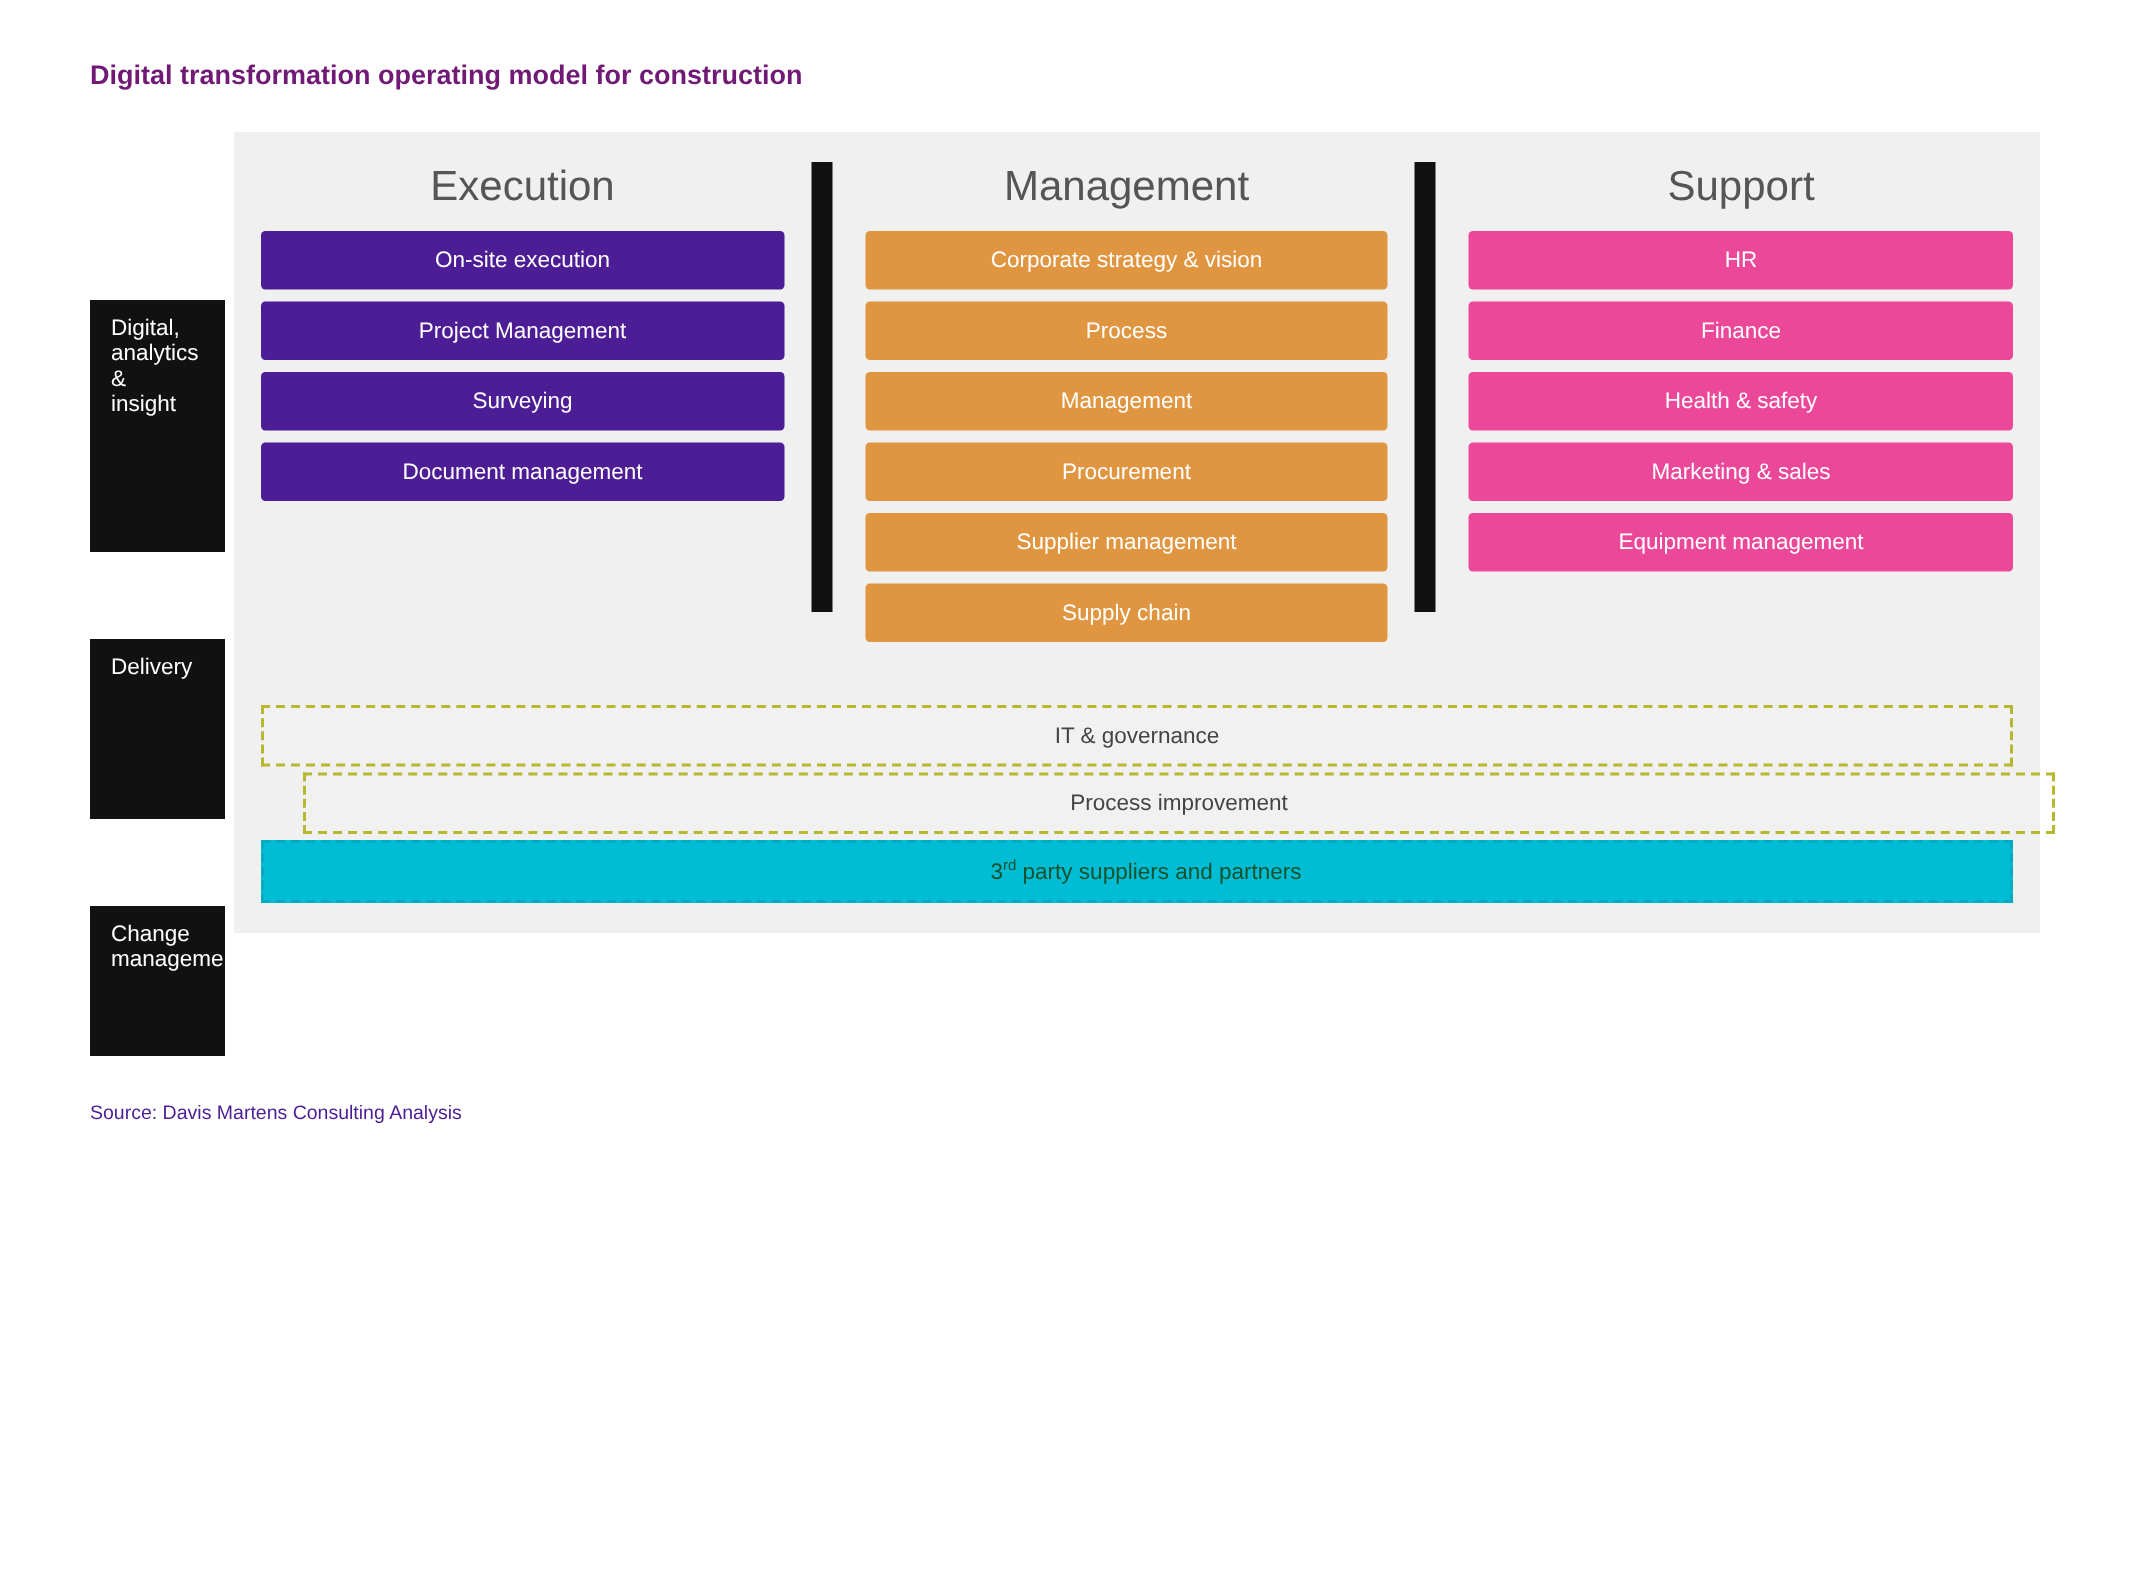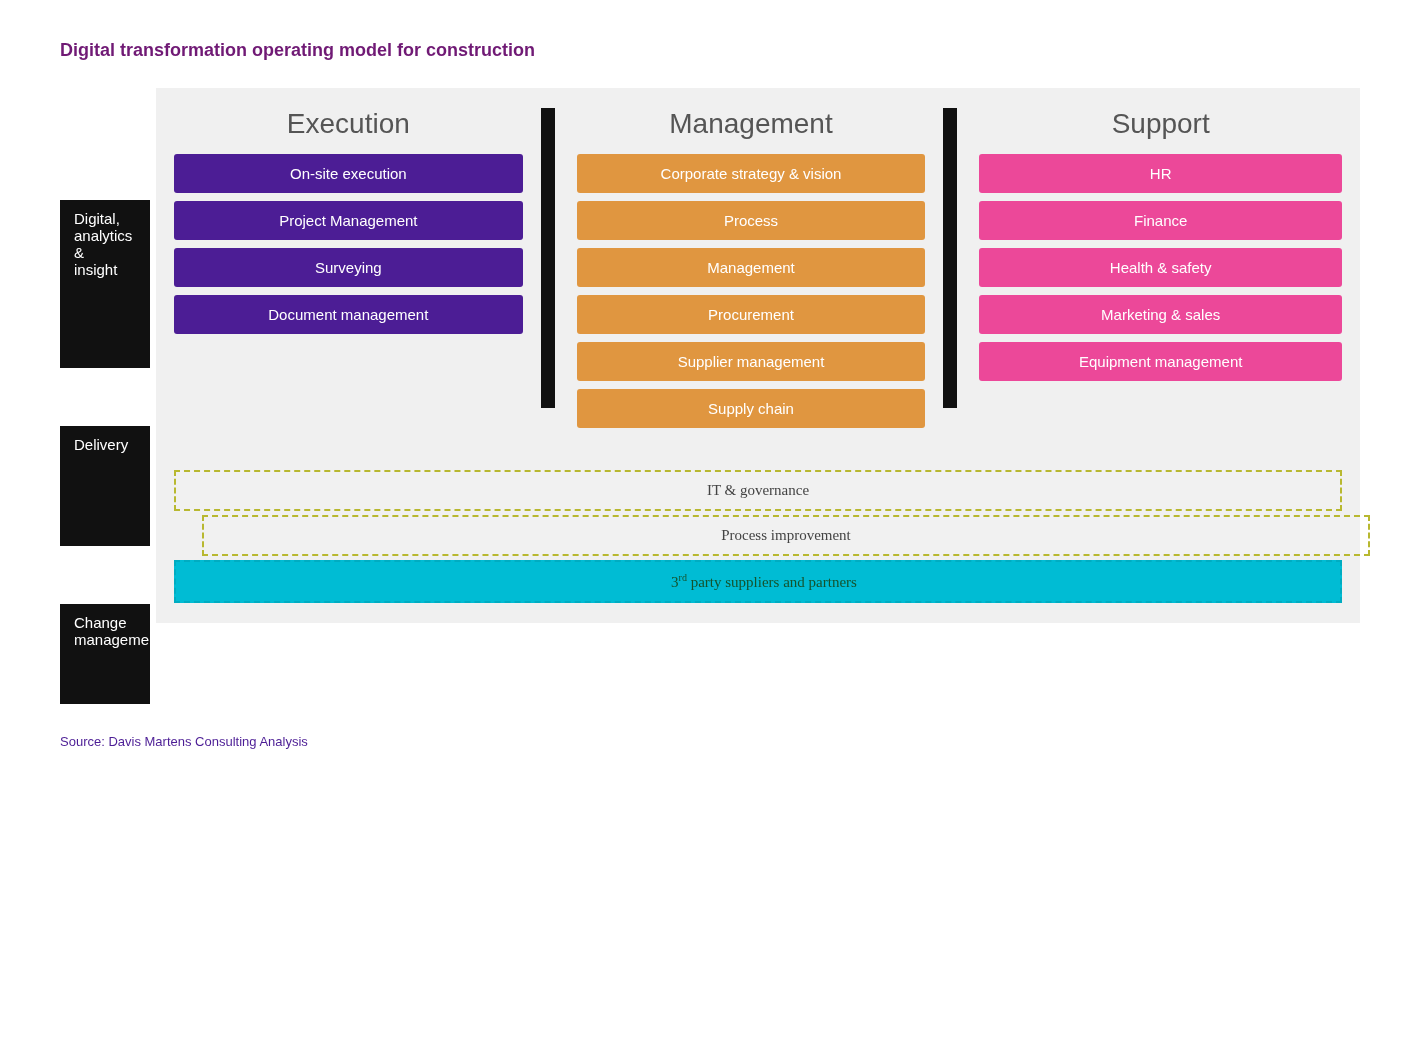--- a/index.html
+++ b/index.html
@@ -191,21 +191,21 @@
                 <div class="pill pill-orange">Finance</div>
                 <div class="pill pill-orange">Health &amp; safety</div>
                 <div class="pill pill-orange">Marketing &amp; sales</div>
                 <div class="pill pill-orange">Equipment management</div>
               </div>
             </div>
           </div>
 
         </div>
 
-        <div style="padding: 10px 18px 16px 18px; background:#f0f0f0;font-family:Liberation Serif, serif;">
+        <div style="padding: 10px 18px 16px 18px; background:#f0f0f0;">
           <div class="band-row dashed-border-yellow">
             IT &amp; governance
           </div>
           <div class="band-row dashed-border-yellow" style="margin-top:4px;margin-left:28px;">
             Process improvement
           </div>
           <div class="band-row dashed-border-cyan" style="margin-top:4px; background:#00BCD4; border:2.5px dashed #00acc1; color:#14532d;padding-left:12px;">
             3<sup>rd</sup> party suppliers and partners
           </div>
         </div>

